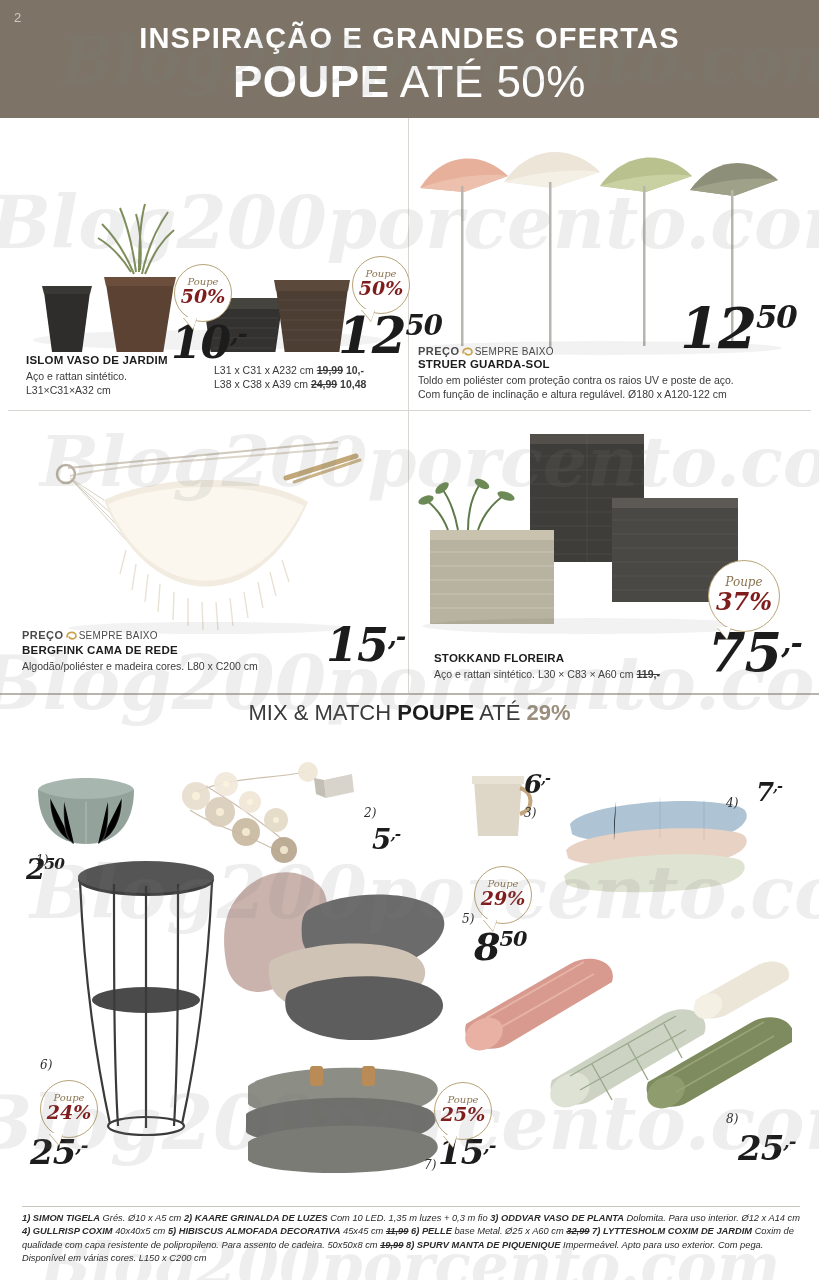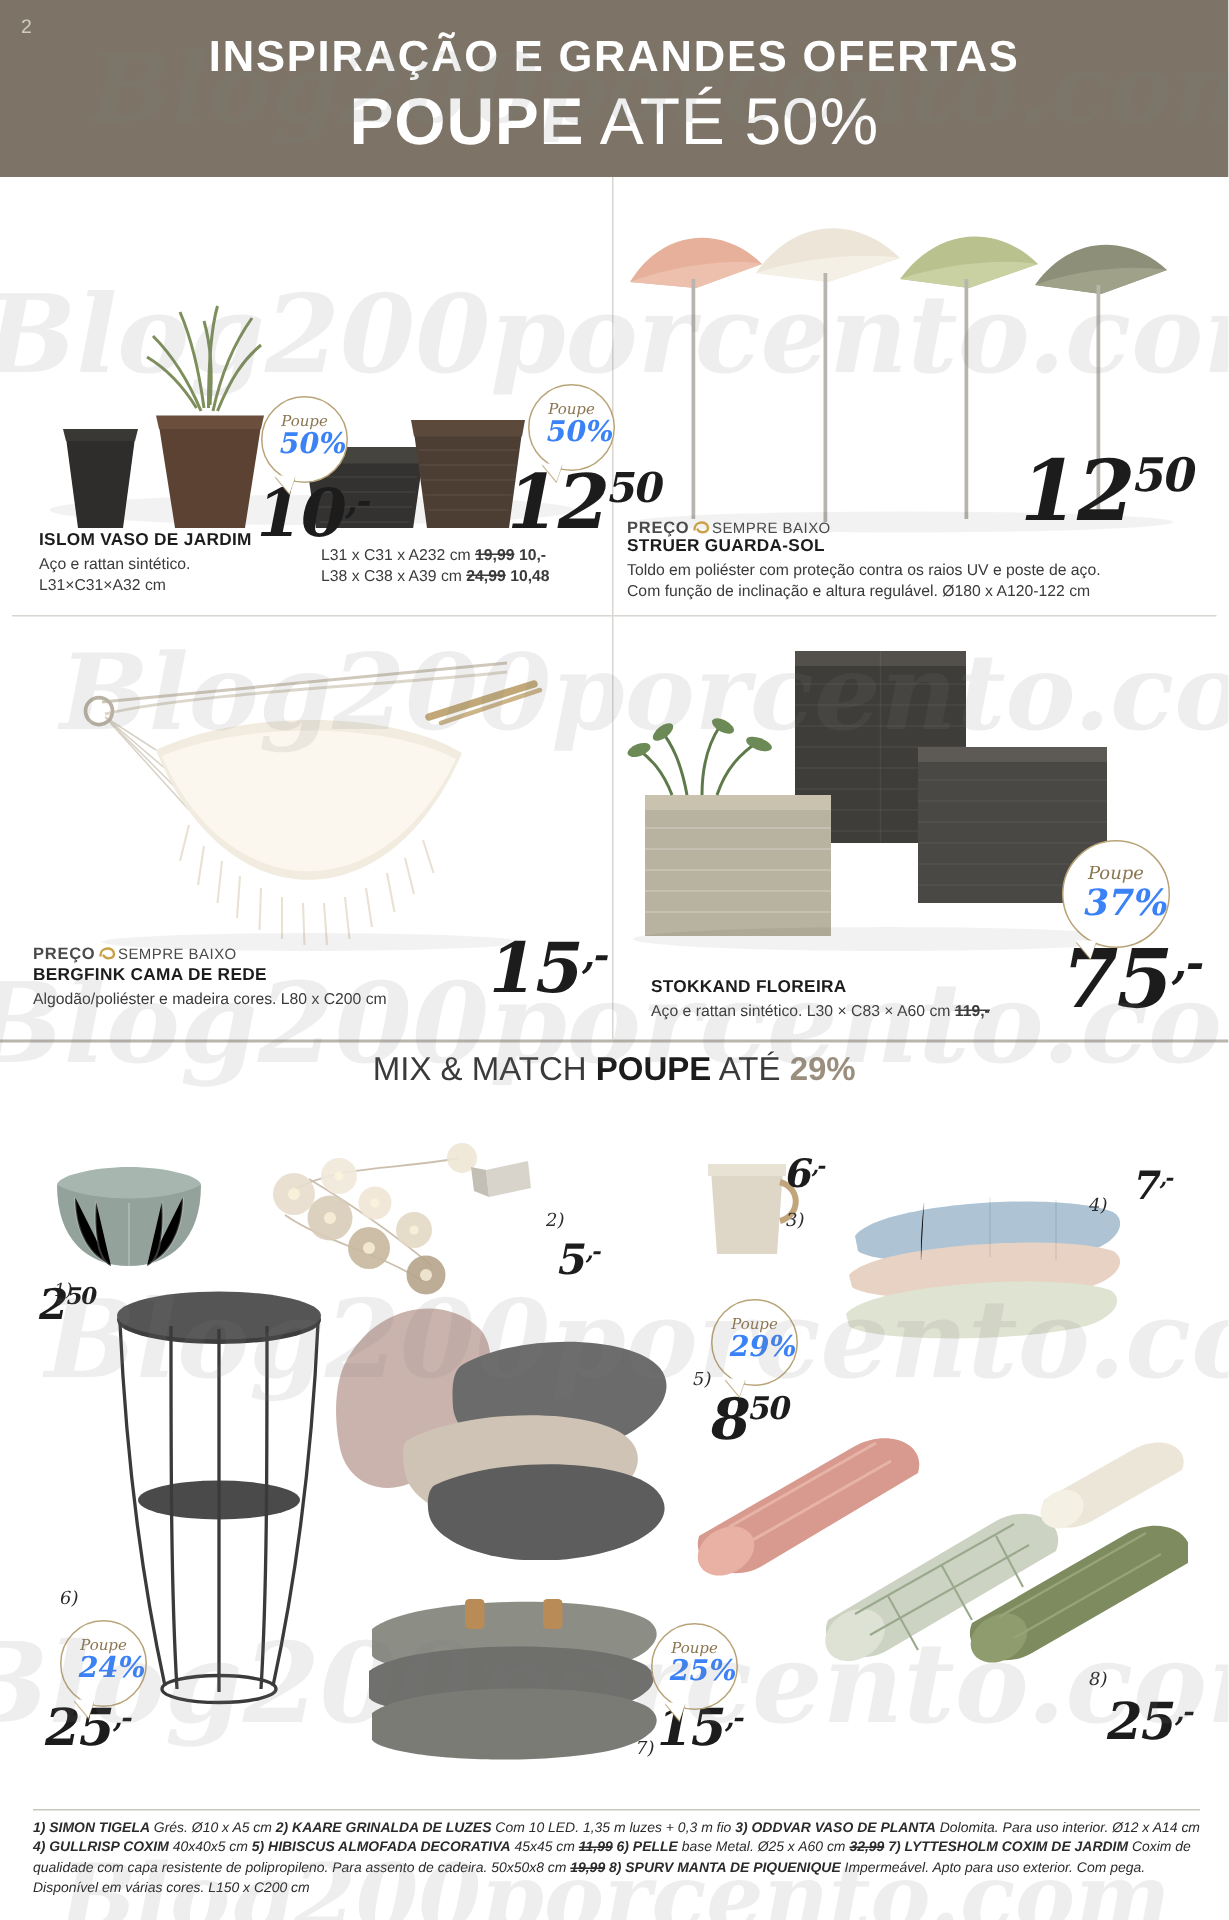--- a/index.html
+++ b/index.html
@@ -93,21 +93,21 @@
     width:56px;height:56px;border-radius:50%;
     background:#ffffff;
     border:1.5px solid #b9a478;
     color:#8a6f3a;
     text-align:center;
     font-family:"DejaVu Serif", serif;
     font-style:italic;
     z-index:12;
   }
   .bubble .b1{font-size:10px;margin-top:11px;display:block;color:#8a7550;}
-  .bubble .b2{font-size:19px;font-weight:700;display:block;margin-top:-2px;color:#3b82f6;text-align:right;}
+  .bubble .b2{font-size:19px;font-weight:700;display:block;margin-top:-2px;color:#7f1d1d;}
   .bubble::after{
     content:"";position:absolute;left:8px;bottom:-8px;
     width:0;height:0;border-left:10px solid transparent;border-right:4px solid transparent;
     border-top:12px solid #ffffff;
     filter:drop-shadow(0 1px 0 #b9a478);
   }
   .bubble.big{width:70px;height:70px;}
   .bubble.big .b1{font-size:12px;margin-top:14px;}
   .bubble.big .b2{font-size:24px;}
 

